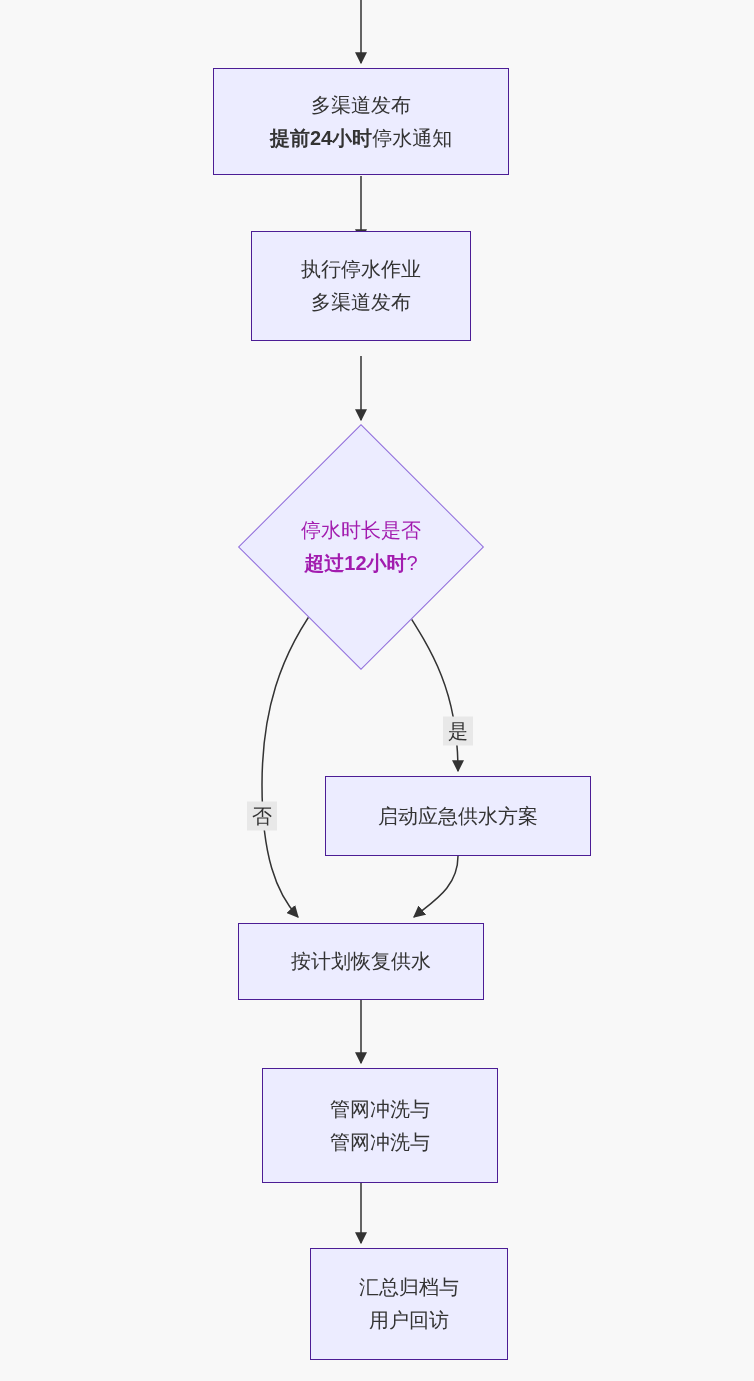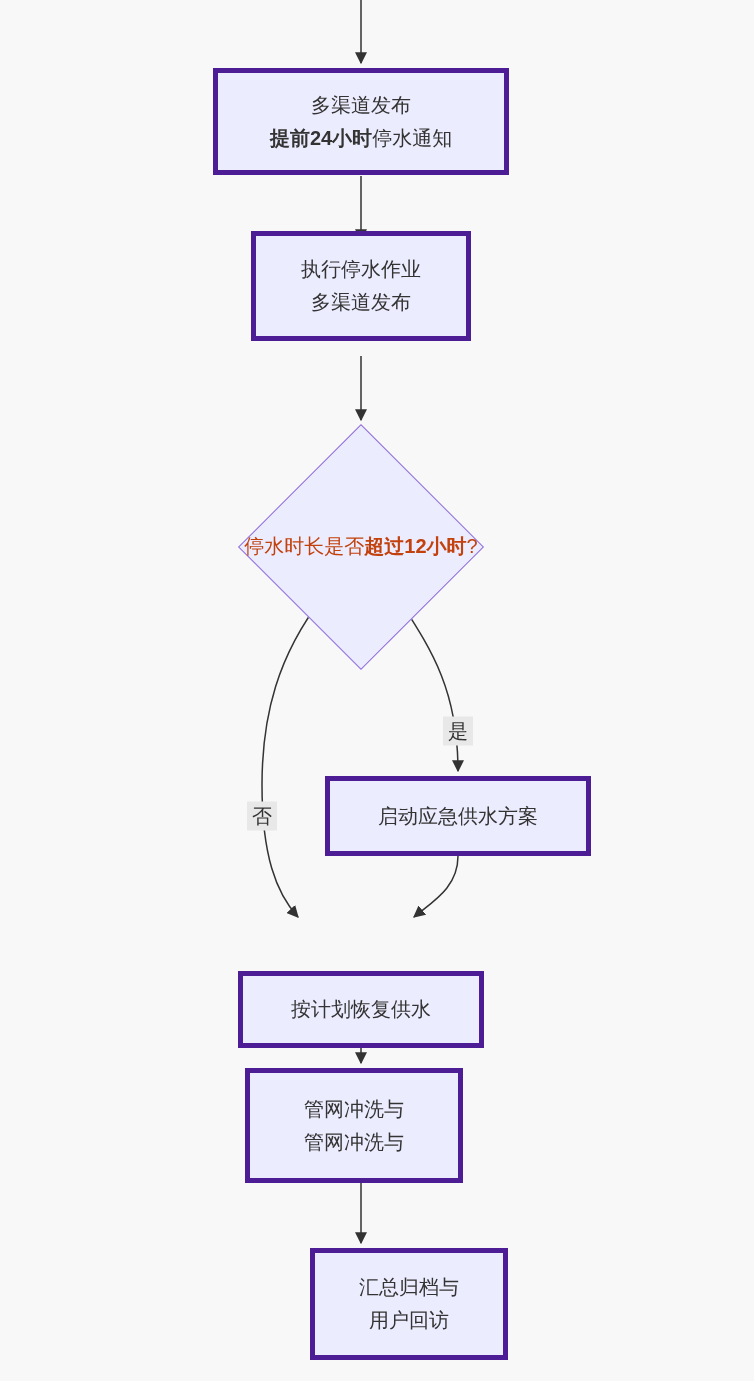--- a/index.html
+++ b/index.html
@@ -2,32 +2,32 @@
 <html><head>
 <meta charset="utf-8">
 <style>
   * { margin:0; padding:0; box-sizing:border-box; }
   html,body { background:#f8f8f8; }
   body { font-family:"Liberation Sans","DejaVu Sans",sans-serif; }
   .canvas { position:relative; width:754px; height:1381px; background:#f8f8f8; overflow:hidden; }
   .edges { position:absolute; left:0; top:0; }
   .edge { stroke:#333333; stroke-width:1.5; fill:none; }
   .node {
-    position:absolute; background:#ECECFF; border:5px solid #4c1d95; color:#333333;
+    position:absolute; background:#ECECFF; border:1px solid #4c1d95; color:#333333;
     display:flex; flex-direction:column; align-items:center; justify-content:center;
     font-size:20px; line-height:33px; text-align:center;
   }
   .diamond-shape {
     position:absolute; left:274px; top:460px; width:174px; height:174px;
     background:#ECECFF; border:1px solid #9370DB; transform:rotate(45deg);
   }
   .diamond-text {
     position:absolute; left:238px; top:425px; width:246px; height:243px;
-    display:flex; flex-direction:row; align-items:center; justify-content:center;
-    font-size:20px; line-height:33px; color:#c2410c; text-align:center;
+    display:flex; flex-direction:column; align-items:center; justify-content:center;
+    font-size:20px; line-height:33px; color:#a21caf; text-align:center;
   }
   .edge-label {
     position:absolute; transform:translate(-50%,-50%);
     background:#e8e8e8; color:#333333; font-size:20px; padding:1px 5px; white-space:nowrap;
   }
   .bold { font-weight:bold; }
 </style>
 </head>
 <body>
 
@@ -68,25 +68,25 @@
   </div>
 
   <div class="edge-label" style="left:458px; top:731px;">是</div>
 
   <div class="edge-label" style="left:262px; top:816px;">否</div>
 
   <div class="node" style="left:325px; top:776px; width:266px; height:80px;">
     <div>启动应急供水方案</div>
   </div>
 
-  <div class="node" style="left:238px; top:923px; width:246px; height:77px;margin-top:48px;">
+  <div class="node" style="left:238px; top:923px; width:246px; height:77px;">
     <div>按计划恢复供水</div>
   </div>
 
-  <div class="node" style="left:245px; top:1068px; width:218px; height:115px;">
+  <div class="node" style="left:262px; top:1068px; width:236px; height:115px;">
     <div>管网冲洗与</div>
     <div>管网冲洗与</div>
   </div>
 
   <div class="node" style="left:262px; top:1248px; width:198px; height:112px;margin-left:48px;">
     <div>汇总归档与</div>
     <div>用户回访</div>
   </div>
 
 </div>

